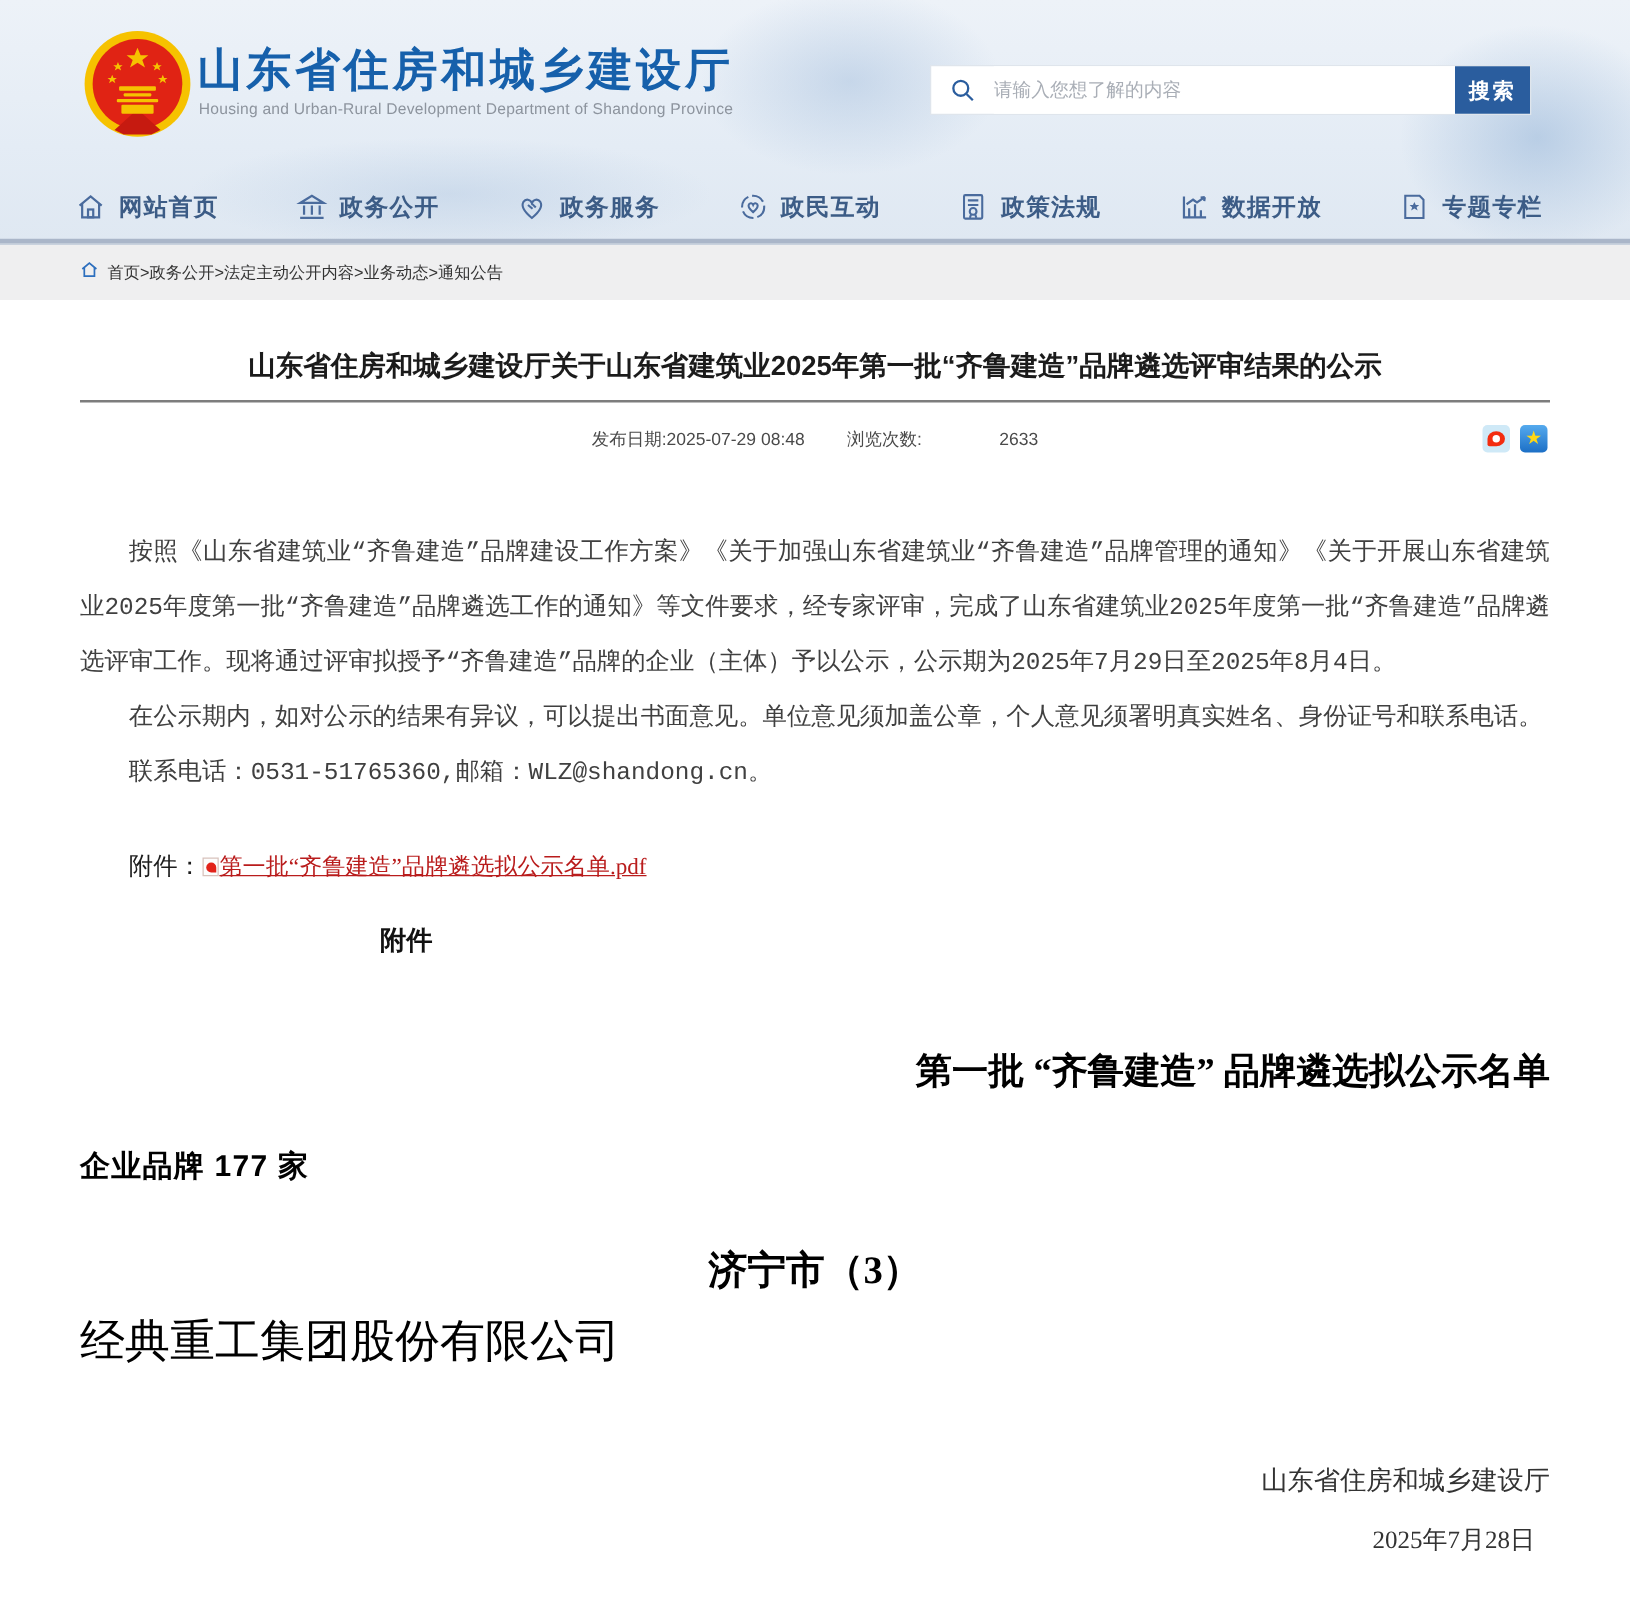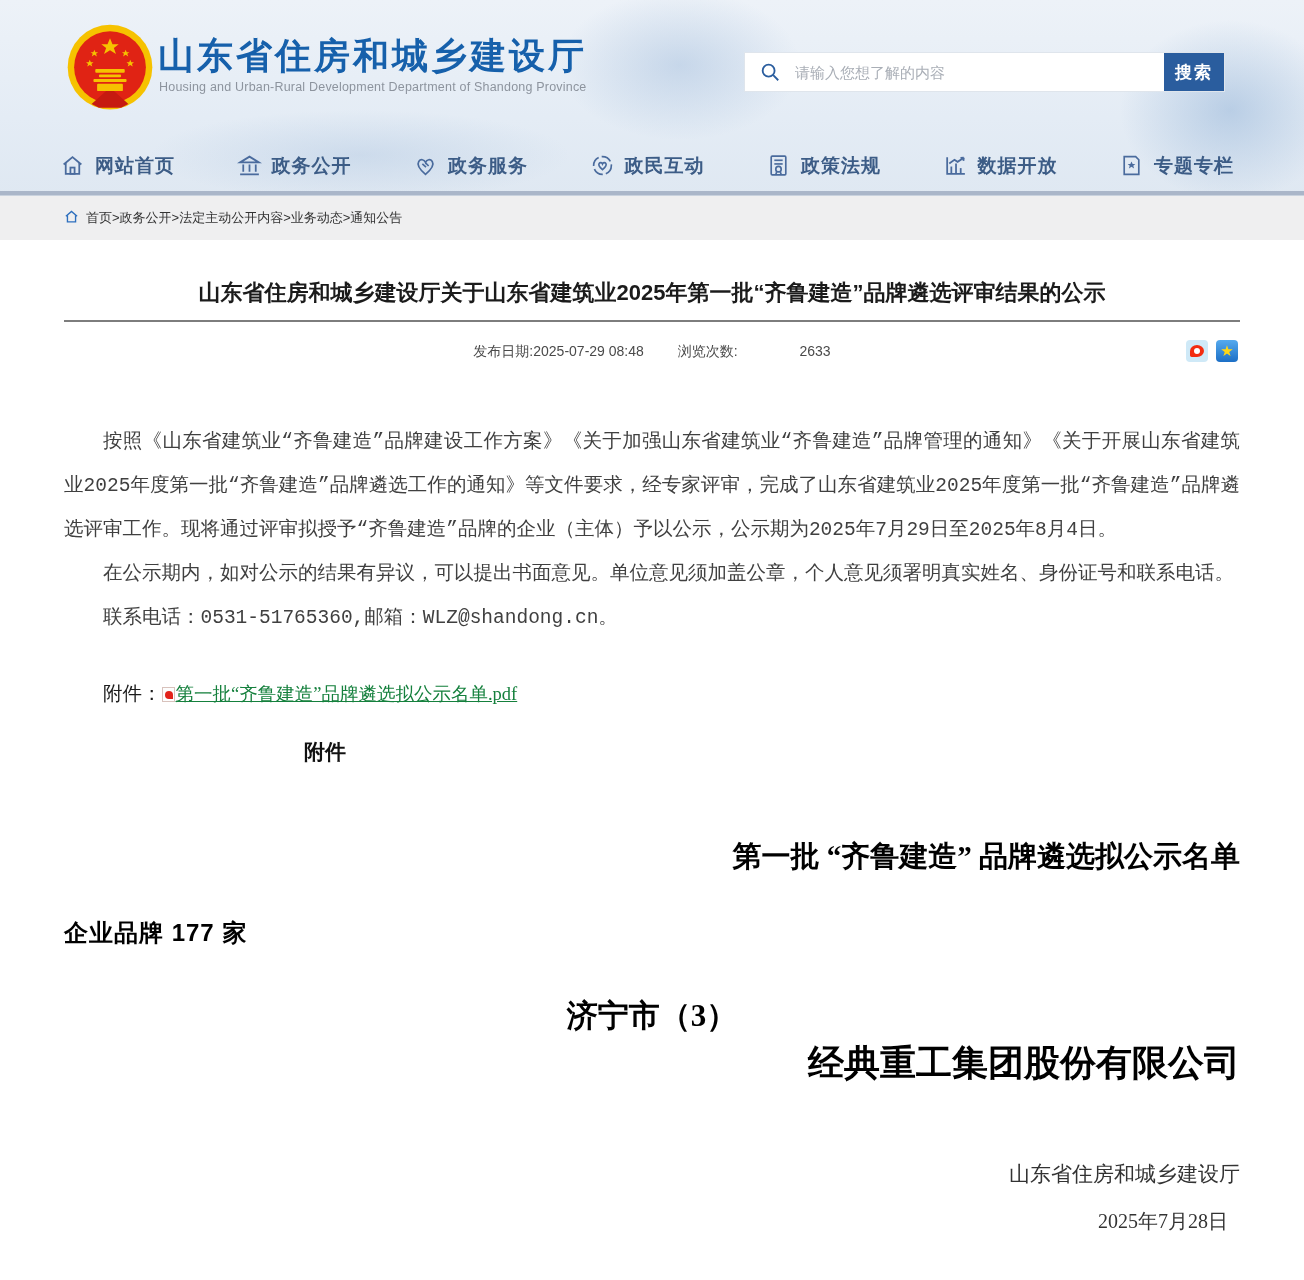--- a/index.html
+++ b/index.html
@@ -106,35 +106,35 @@
   .body-text p { text-indent: 2em; }
 
   .attachment {
     margin-top: 40px; font-family: "Liberation Serif", serif;
     font-size: 19.5px; color: #1c1c1c; text-indent: 2em; line-height: 28px;
   }
   .pdf-icon { display: inline-block; width: 13px; height: 15px; background: #fdfdfd;
     border: 1px solid #d8c2bc; position: relative; vertical-align: -2px; margin-right: 1px; }
   .pdf-icon::after { content: ""; position: absolute; left: 2px; top: 3px;
     width: 8px; height: 8px; background: #e2231a; border-radius: 50% 50% 0 50%; }
-  .attachment-link { color: #15803d; text-decoration: underline; cursor: pointer;
+  .attachment-link { color: #b91c1c; text-decoration: underline; cursor: pointer;
     font-size: 18.5px; }
 
   
   .doc { color: #000; }
   .doc-heading { margin-top: 30px; margin-left: 240px;
     font-size: 21px; font-weight: bold; color: #111; }
   .doc-title { margin-top: 71px; text-align: right;
     font-family: "Liberation Serif", serif; font-size: 29px; font-weight: bold; }
   .doc-subtitle { margin-top: 40px; text-align: left;
     font-size: 24px; font-weight: bold; letter-spacing: 1px; }
   .doc-city { margin-top: 46px; text-align: center;
     font-family: "Liberation Serif", serif; font-size: 31px; font-weight: bold; }
-  .doc-company { margin-top: 2px; text-align: right;
-    font-family: "Liberation Serif", serif; font-size: 36px; font-weight: 700; }
+  .doc-company { margin-top: 12px; text-align: left;
+    font-family: "Liberation Serif", serif; font-size: 36px; font-weight: 400; }
 
   .signature { margin-top: 72px; text-align: right;
     font-family: "Liberation Serif", serif; font-size: 21px; color: #333; }
   .signature-date { margin-top: 20px; padding-right: 12px; text-align: right;
     font-family: "Liberation Serif", serif; font-size: 20px; color: #333; }
 </style>
 </head>
 <body>
 
 <div class="top">

